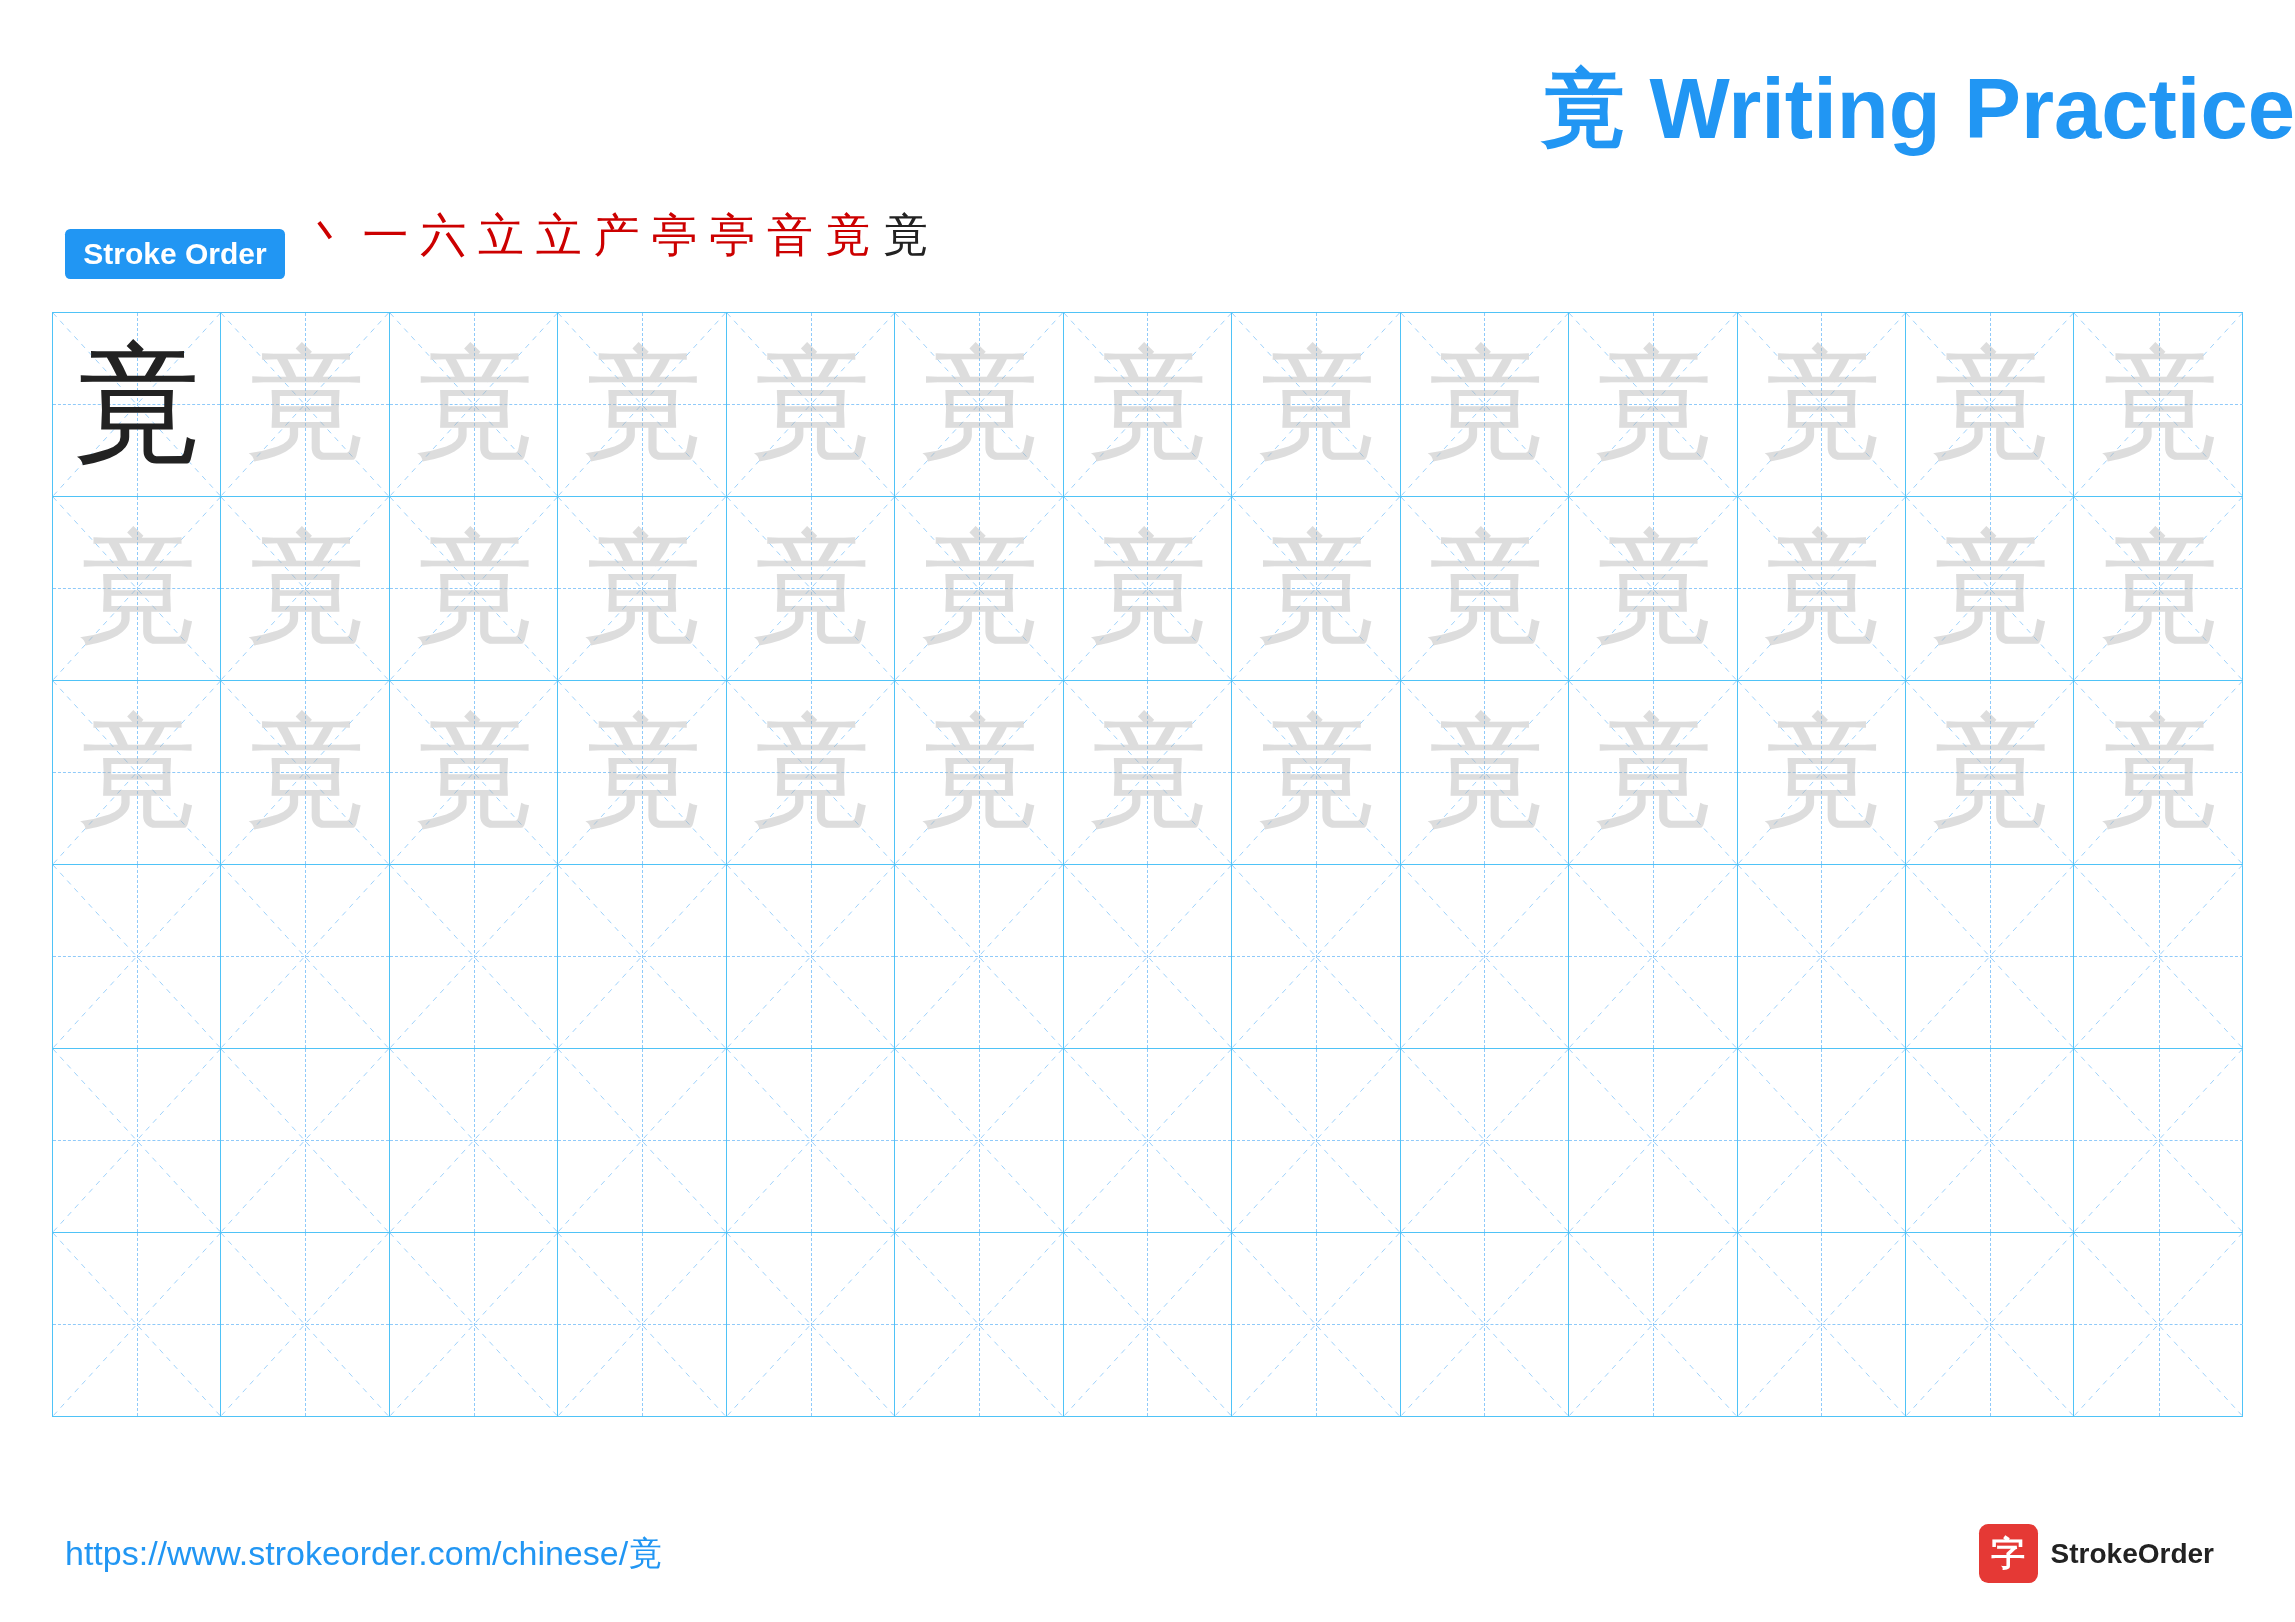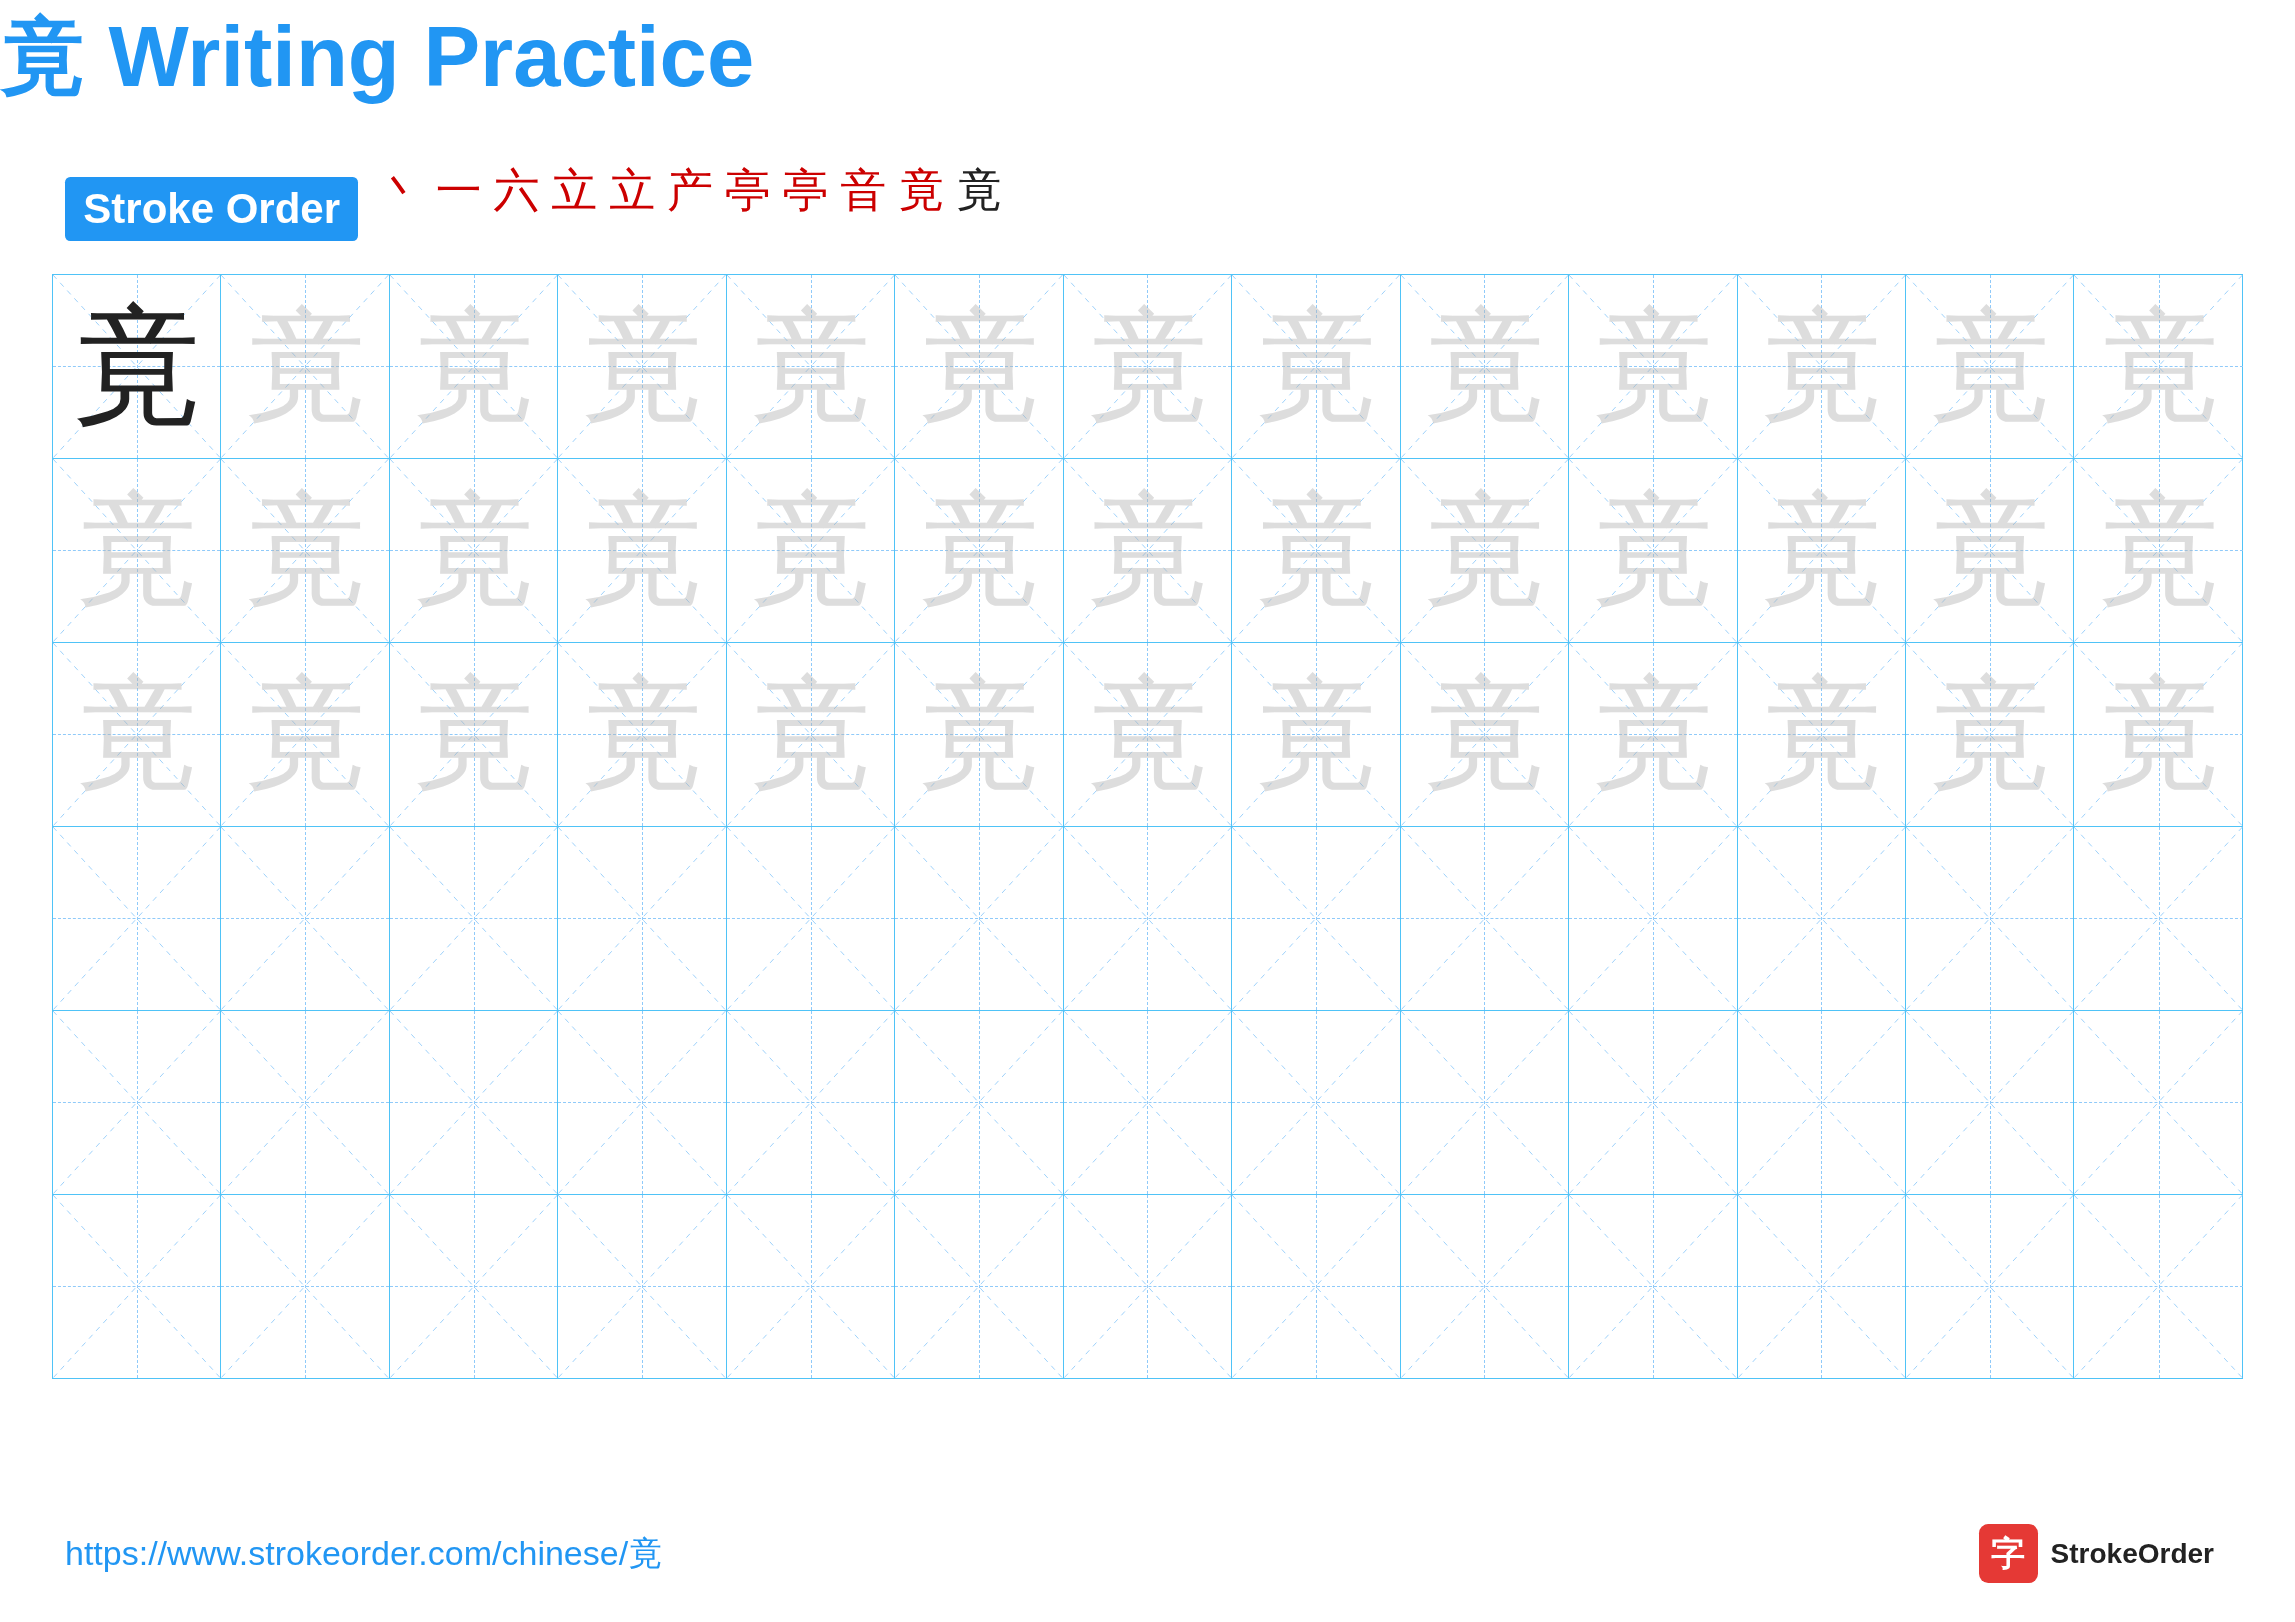--- a/index.html
+++ b/index.html
@@ -6,21 +6,22 @@
     body {
       background: #ffffff;
       font-family: Arial, sans-serif;
       width: 2295px;
       height: 1622px;
       position: relative;
       overflow: hidden;
     }
 
     .page-title {
-      text-align: left;
+      text-align: right;
+      padding-top: 52px;
       margin-bottom: 26px;
     }
     .page-title span.char {
       color: #2196F3;
       font-size: 85px;
       font-weight: bold;
     }
     .page-title span.text {
       color: #2196F3;
       font-size: 85px;
@@ -30,21 +31,21 @@
     .stroke-order-row {
       display: flex;
       align-items: center;
       padding-left: 65px;
       margin-bottom: 33px;
       gap: 19.6px;
     }
     .stroke-order-badge {
       background: #2196F3;
       color: white;
-      font-size: 42px;
+      font-size: 30px;
       font-weight: bold;
       padding: 7.9px 18.3px;
       border-radius: 5.2px;
       white-space: nowrap;
       margin-top: 36px;
     }
     .stroke-sequence {
       display: flex;
       align-items: center;
       gap: 11.8px;

